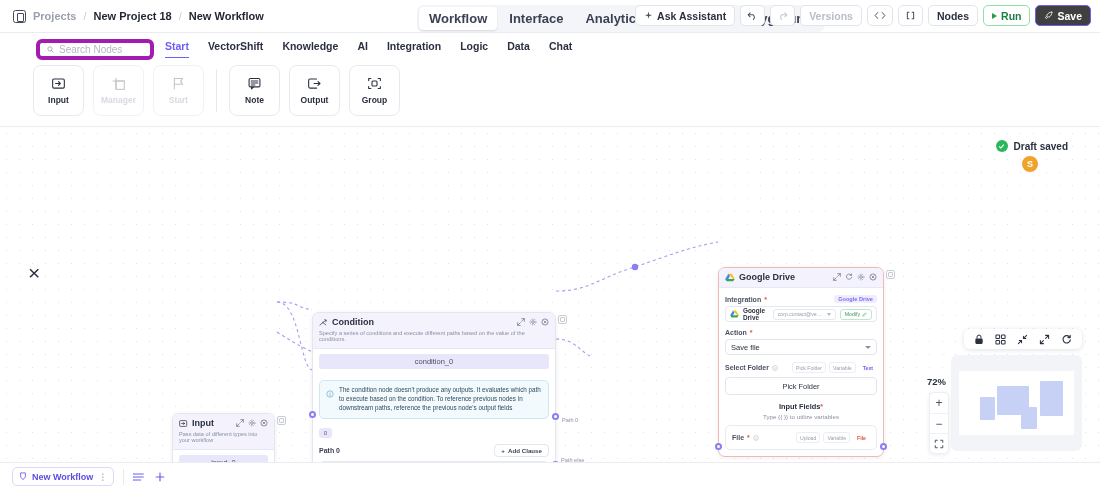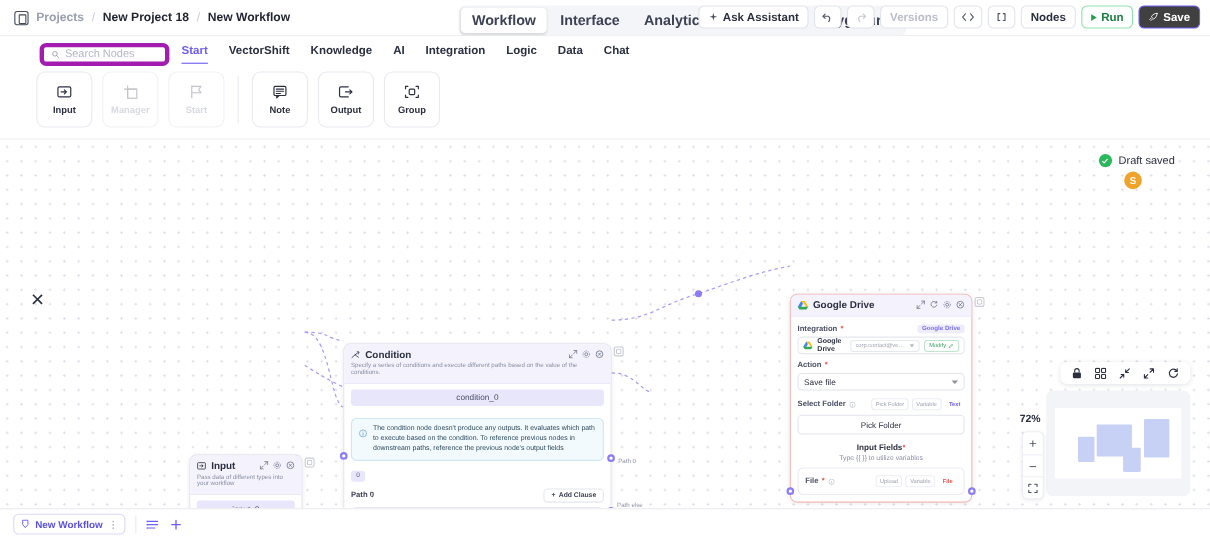--- a/index.html
+++ b/index.html
@@ -174,21 +174,21 @@
   }
   .acct-pill { border: 1px solid #e6e8f0; border-radius: 3px; font-size: 5.2px; color: #9aa0ae; padding: 1.5px 4px; display: flex; align-items: center; gap: 3px; }
   .mod-pill { border: 1px solid #bfe6cd; border-radius: 3px; font-size: 5.2px; color: #3a9b60; padding: 1.5px 4px; display: flex; align-items: center; gap: 2px; }
   .toggle-group { display: flex; align-items: center; gap: 3px; }
   .tg { font-size: 5.2px; color: #9aa0ae; border: 1px solid #eceef4; border-radius: 3px; padding: 1.5px 3px; }
   .tg.on { color: #6d5ef5; border-color: transparent; background: transparent; font-weight: 700; }
   .pick-btn { border: 1px solid #e3e5ed; border-radius: 4px; text-align: center; font-size: 7.4px; color: #2b3040; padding: 3.5px 0; margin-top: 4px; }
 
   
   .draft { position: absolute; right: 32px; top: 13px; display: flex; align-items: center; gap: 6px; }
-  .draft-text { font-size: 10px; color: #2b3040; font-weight: 400; }
+  .draft-text { font-size: 10px; color: #2b3040; font-weight: 700; }
   .check-circle { width: 12px; height: 12px; border-radius: 50%; background: #2bb75c; display: flex; align-items: center; justify-content: center; }
   .avatar { position: absolute; right: 62px; top: 29px; width: 16px; height: 16px; border-radius: 50%; background: #f0a32a; color: #fff; font-size: 9px; font-weight: 700; display: flex; align-items: center; justify-content: center; }
   .mini-toolbar {
     position: absolute; right: 18px; top: 202px; height: 20px; background: #fff;
     border-radius: 6px; box-shadow: 0 1px 5px rgba(25,30,60,.13);
     display: flex; align-items: center; gap: 11px; padding: 0 10px;
   }
   .minimap {
     position: absolute; right: 18px; top: 228px; width: 131px; height: 96px;
     background: #f3f4f7; border-radius: 6px; padding: 16px 8px;

